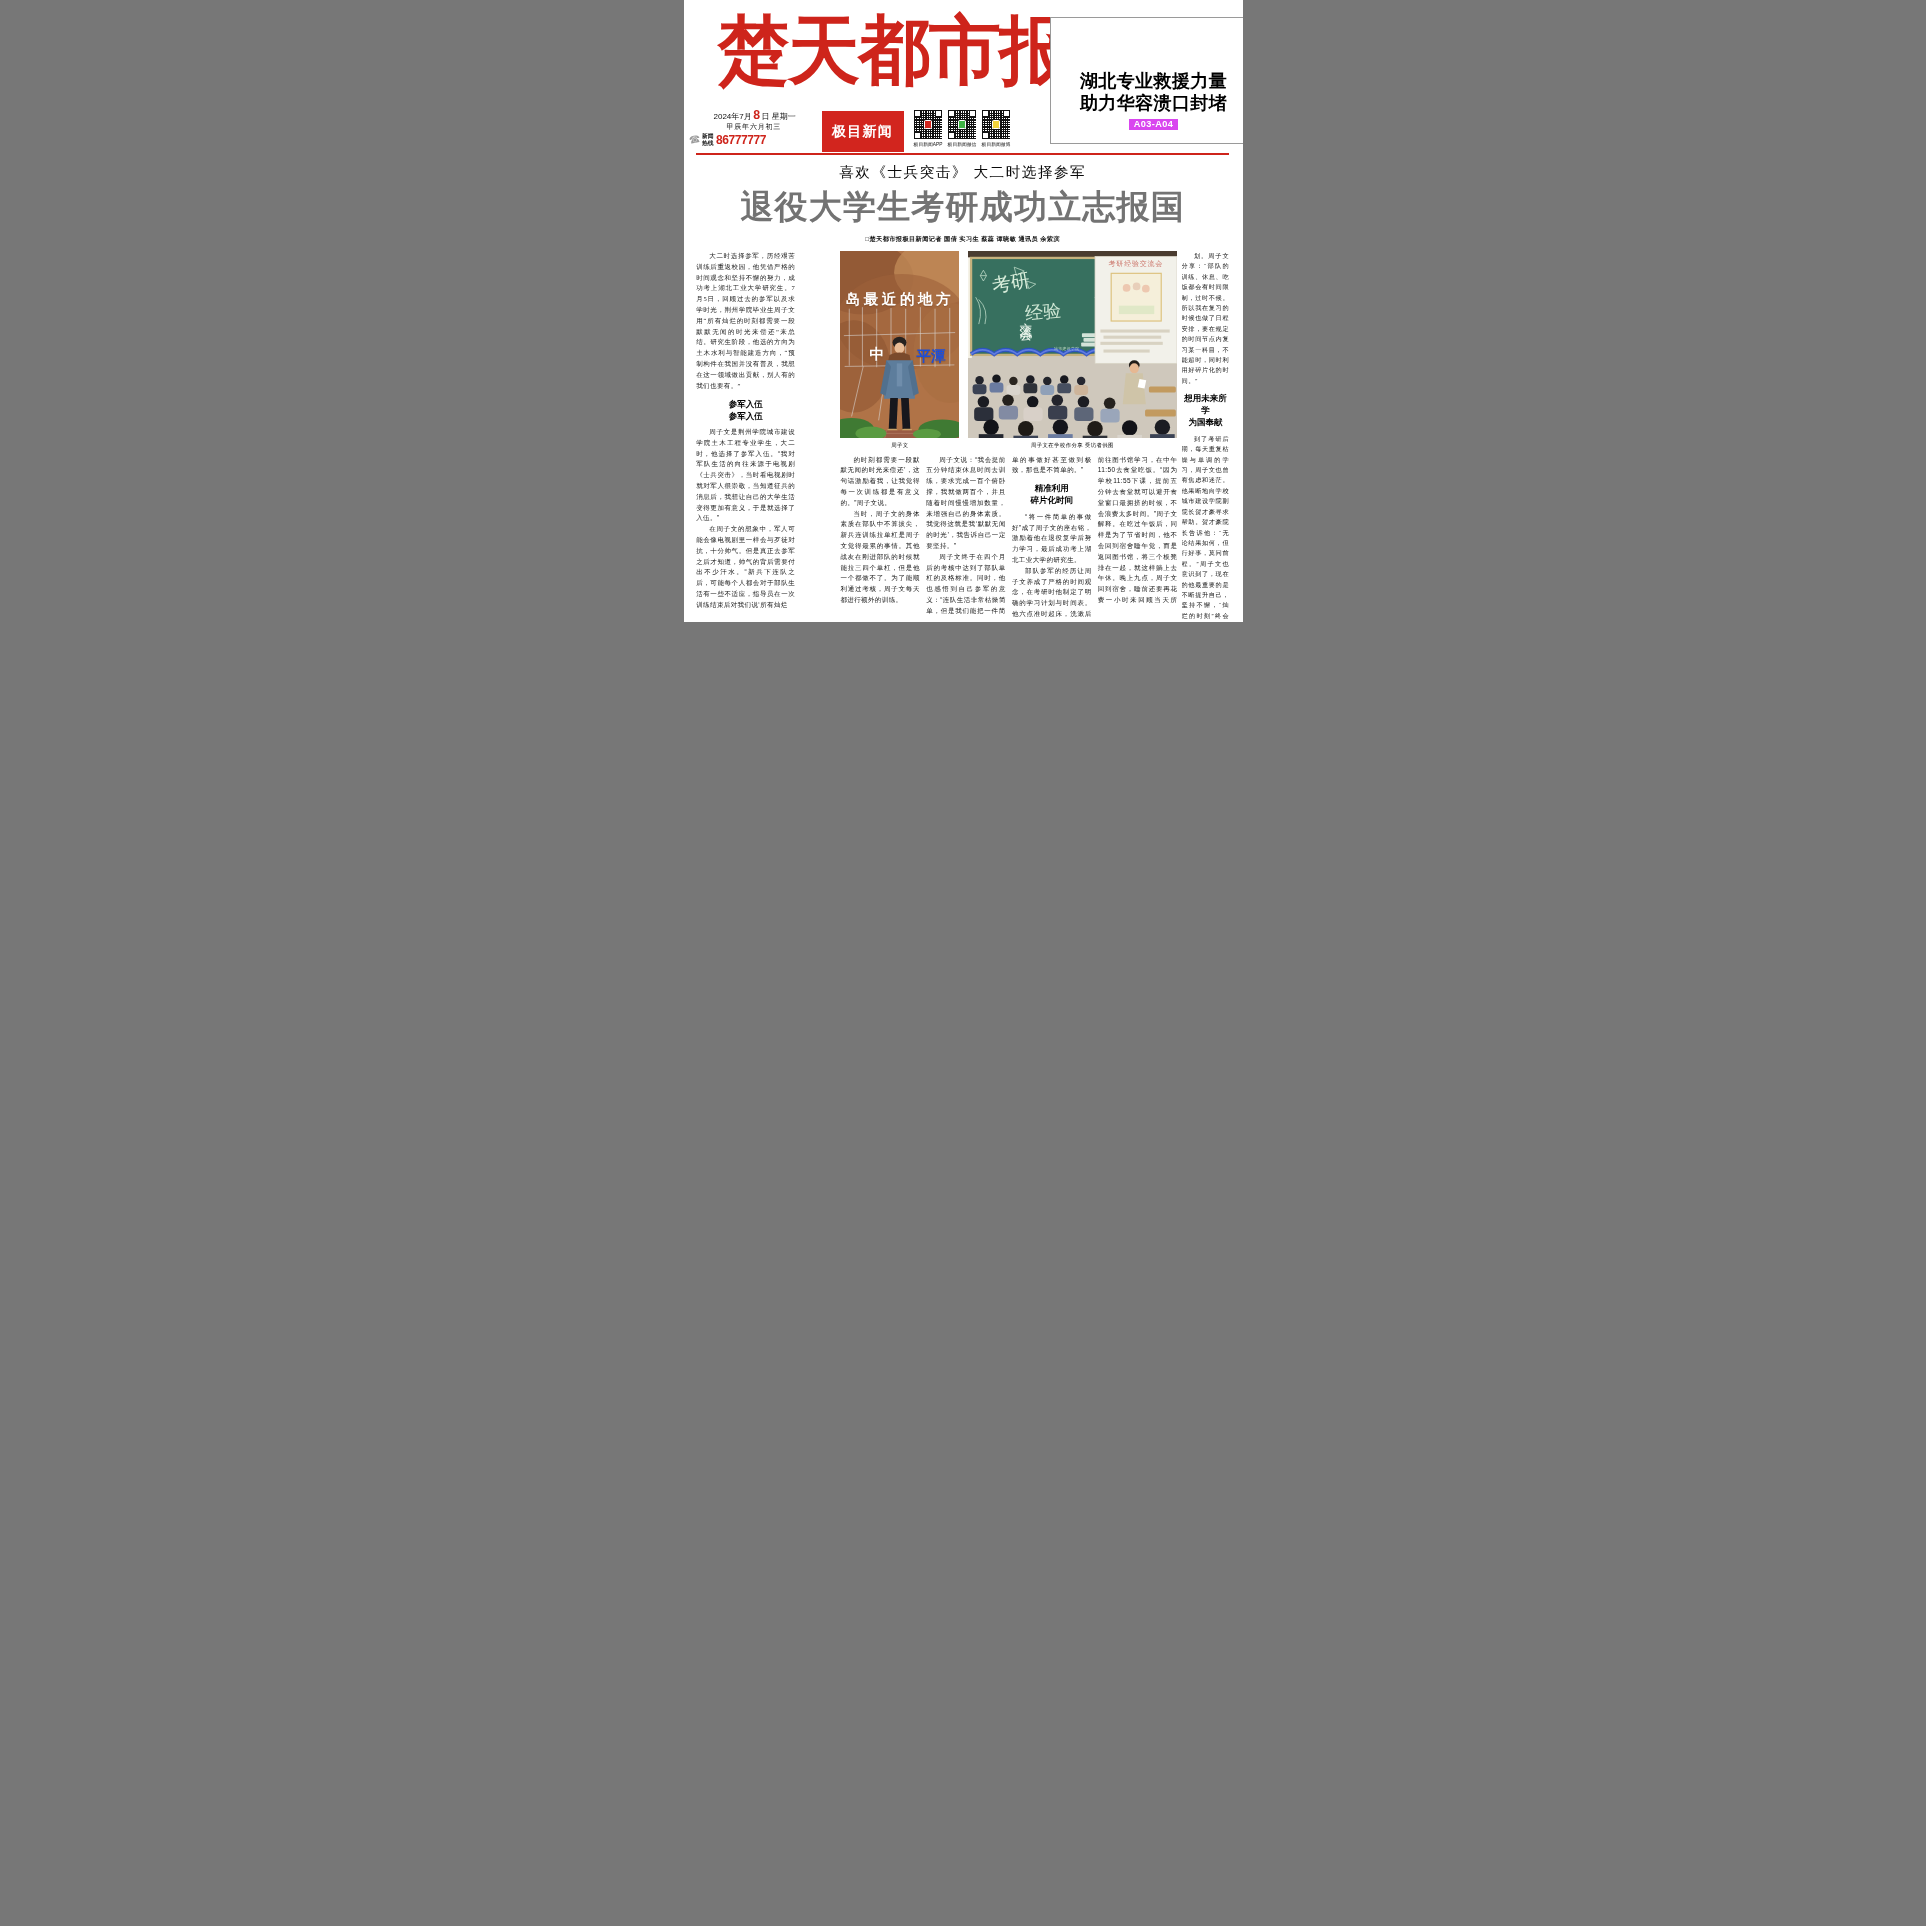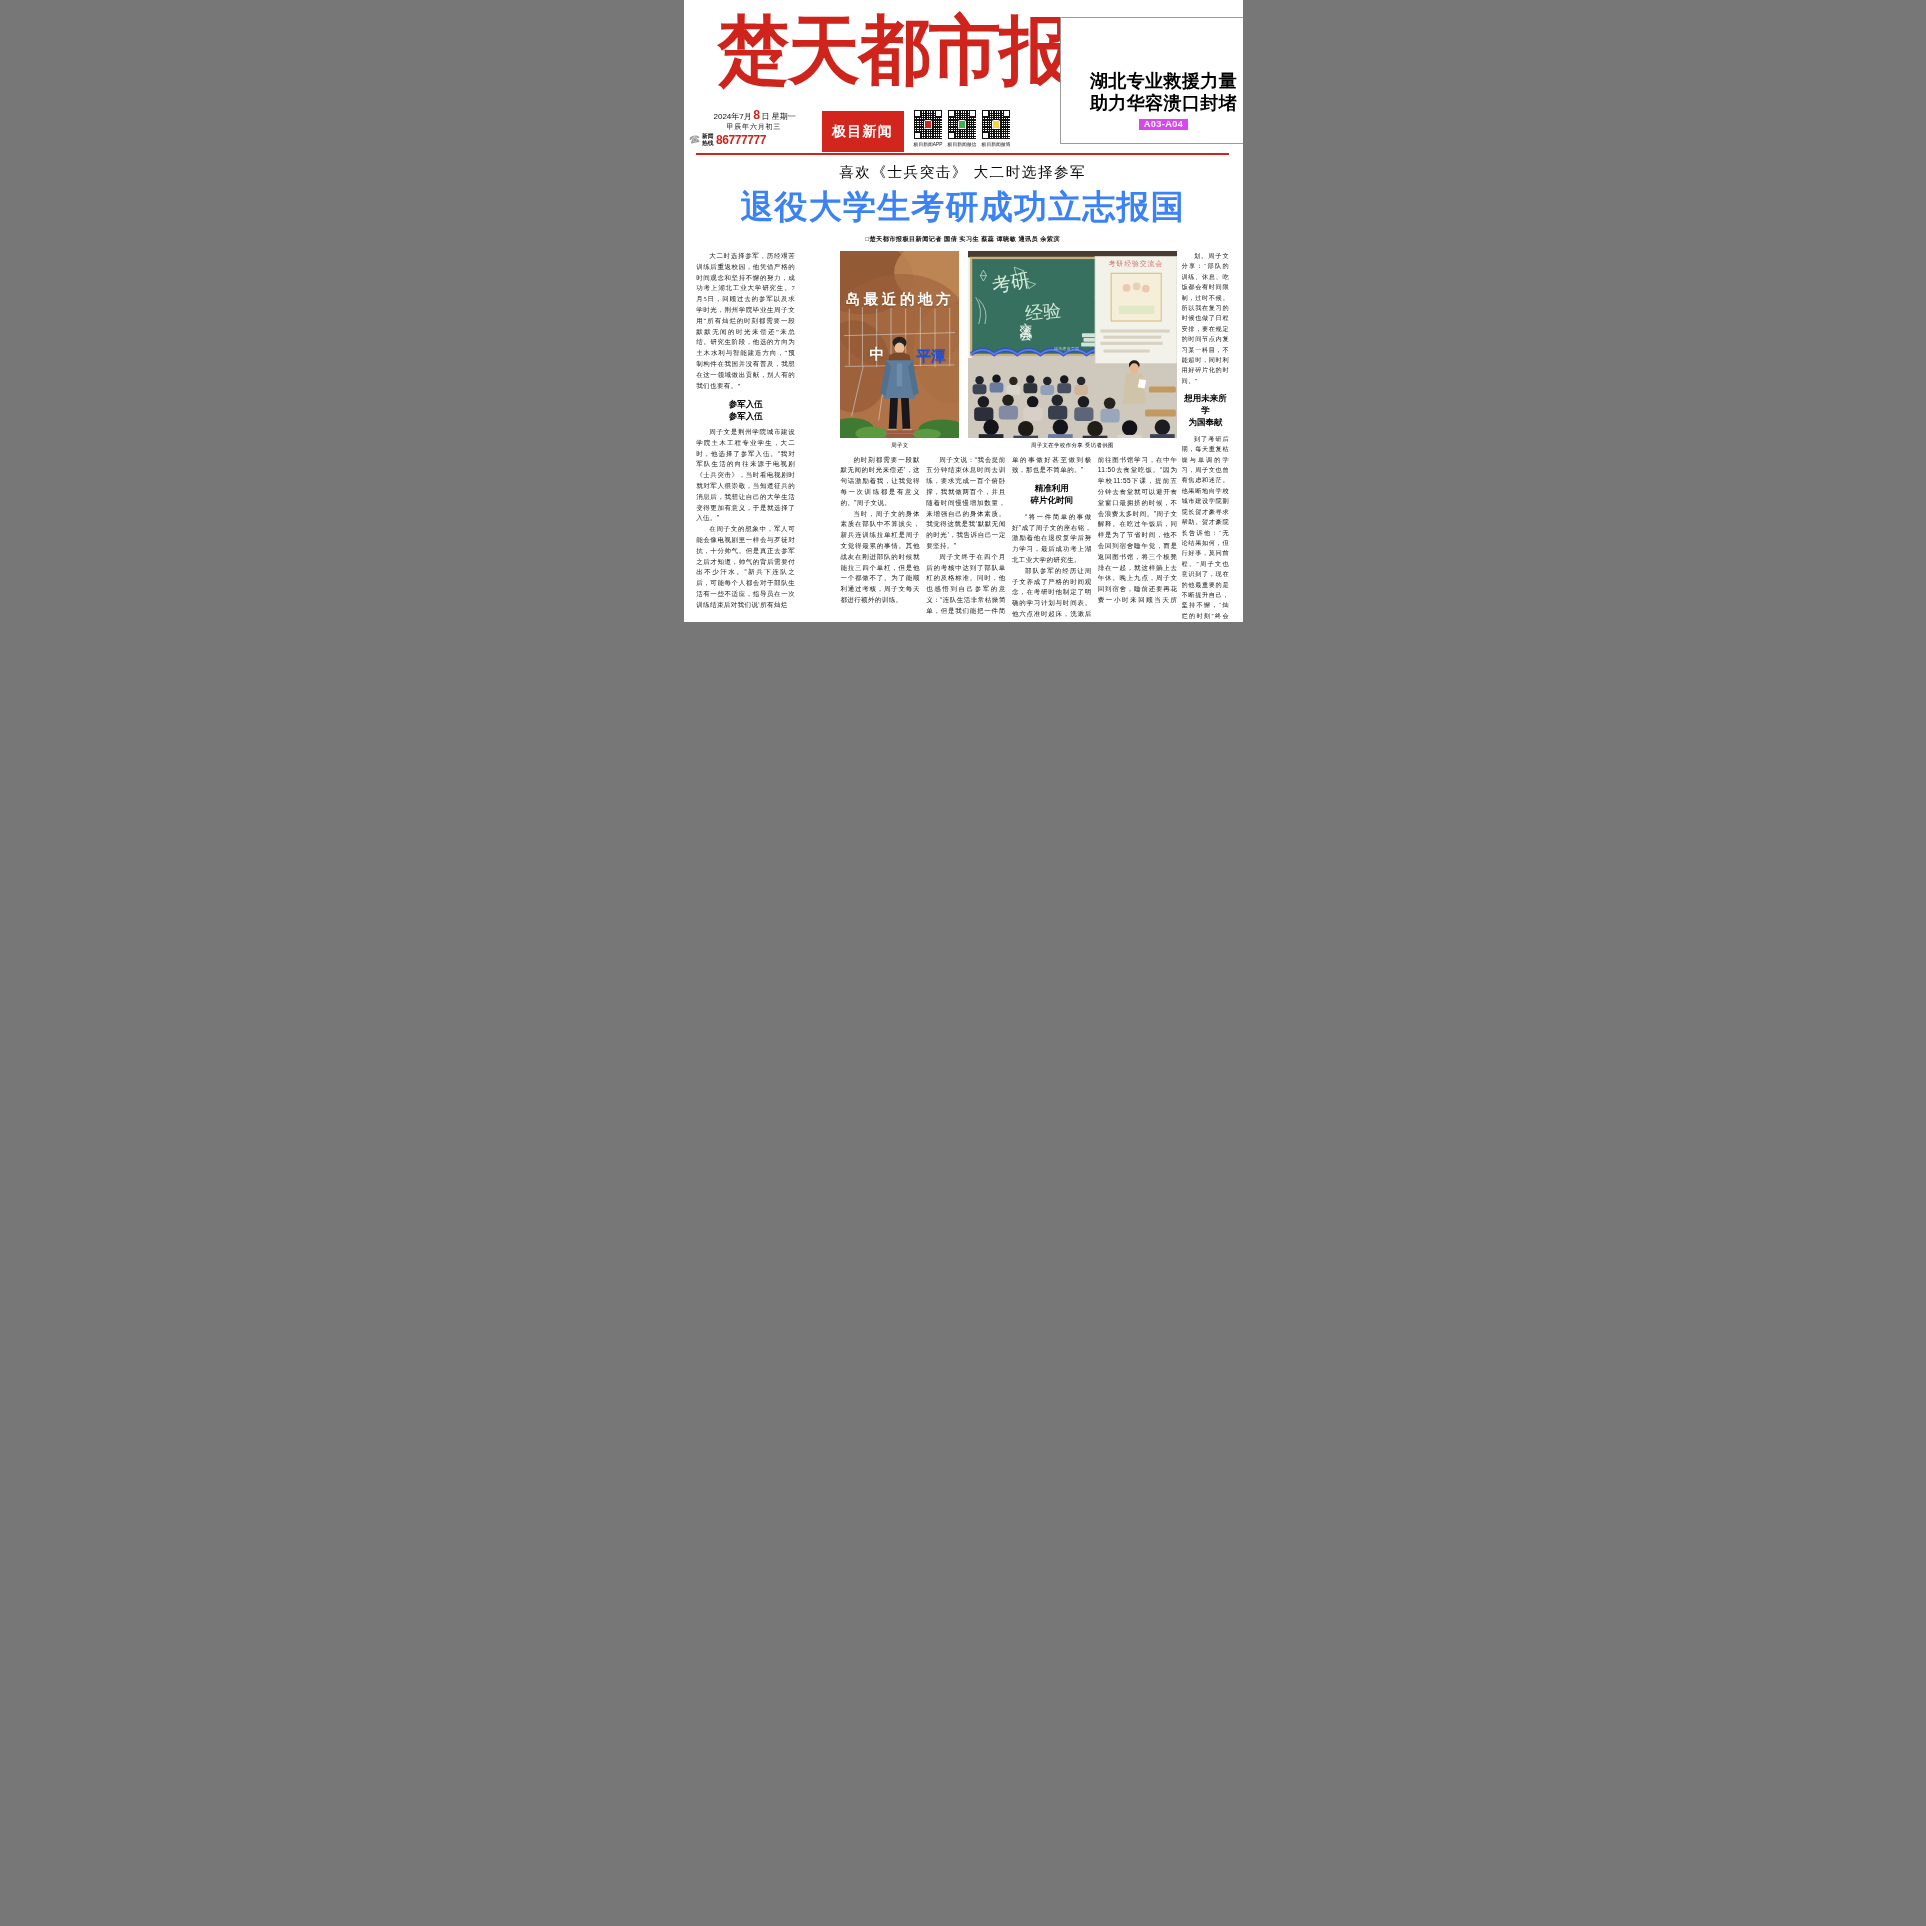--- a/index.html
+++ b/index.html
@@ -33,34 +33,34 @@
     background:
       repeating-linear-gradient(90deg,#111 0 1.2px,transparent 1.2px 2.3px),
       repeating-linear-gradient(0deg,#111 0 1.2px,#fff 1.2px 2.3px);
   }
   .qr .f { position:absolute; width:7px; height:7px; background:#fff; border:1.5px solid #111; }
   .qr .f1 { top:0; left:0; } .qr .f2 { top:0; right:0; } .qr .f3 { bottom:0; left:0; }
   .qr .ic { position:absolute; top:10px; left:10px; width:8.5px; height:8.5px; border-radius:1.5px; border:0.8px solid #fff; }
   .ic-app { background:#d2251e; } .ic-wechat { background:#3eb344; } .ic-weibo { background:#f2d33c; }
   .qr-label { margin-top:2.3px; font-size:4.8px; color:#111; white-space:nowrap; }
   .promo-box {
-    position:absolute; left:376px; top:17px; width:208px; height:127px;
+    position:absolute; left:366px; top:17px; width:208px; height:127px;
     border:0.8px solid #9a9a9a; background:#fff; text-align:center;
   }
   .promo-headline { margin-top:53px; font-size:18px; font-weight:900; color:#000; line-height:21.6px; letter-spacing:0.4px; }
   .page-ref-badge {
     display:inline-block; margin-top:4.6px; background:#d946ef; color:#fff;
     font-size:9.2px; font-weight:bold; padding:0.4px 4.6px; letter-spacing:0.4px;
   }
   .red-rule { position:absolute; left:12.7px; top:153px; width:533px; height:1.5px; background:#ce241b; }
 
   
   .headline-sec { position:absolute; top:154px; left:12.7px; width:533px; height:96px; text-align:center; }
   .kicker { padding-top:9px; font-size:14.6px; color:#0a0a0a; letter-spacing:1.5px; font-weight:500; }
-  .main-headline { margin-top:3.1px; font-size:33px; font-weight:900; color:#3b82f6; letter-spacing:1.2px; white-space:nowrap; }
+  .main-headline { margin-top:3.1px; font-size:33px; font-weight:900; color:#737373; letter-spacing:1.2px; white-space:nowrap; }
   .byline { margin-top:5.4px; font-size:6.2px; font-weight:bold; color:#111; letter-spacing:0.4px; }
 
   
   .content { position:absolute; top:251px; left:12.7px; width:533px; height:371px; display:flex; gap:4.2px; }
   .col-left  { width:99px; height:371px; overflow:hidden; }
   .col-mid   { width:337px; height:371px;margin-left:41px; }
   .col-right { flex:1; height:371px; overflow:hidden; }
 
   p.body { font-size:6.5px; line-height:10.8px; letter-spacing:0.4px; text-align:justify; text-indent:2em; color:#141414; }
   .col-right p.body { font-size:6.2px; line-height:10.4px; letter-spacing:0.6px; }

